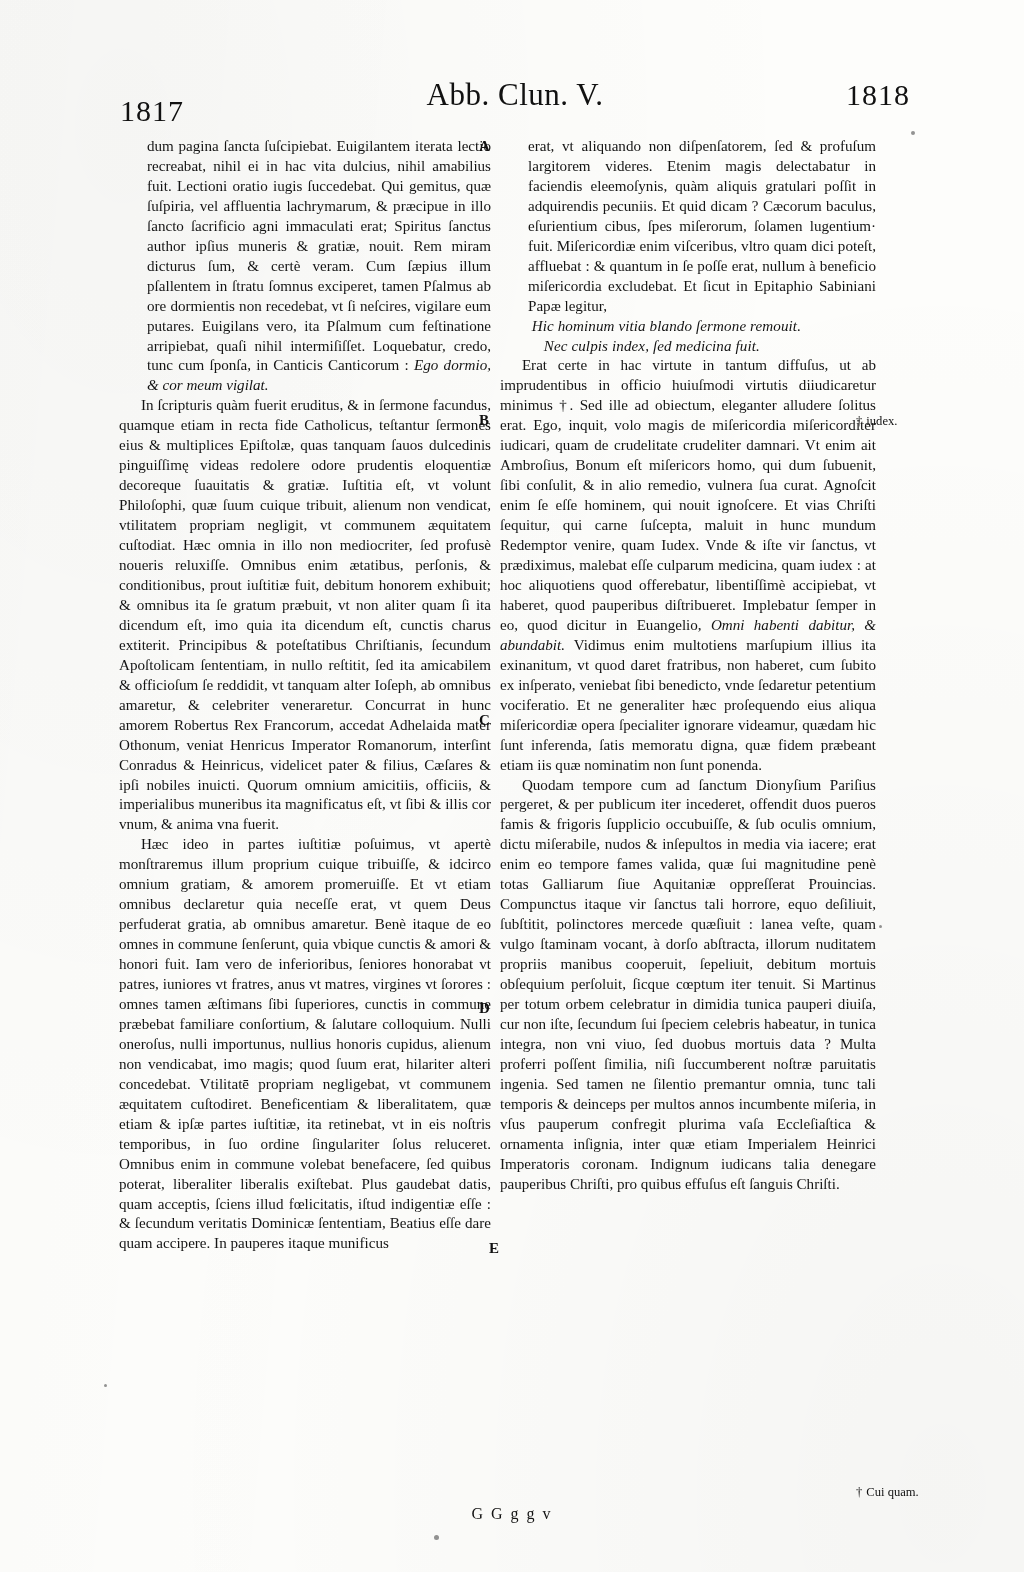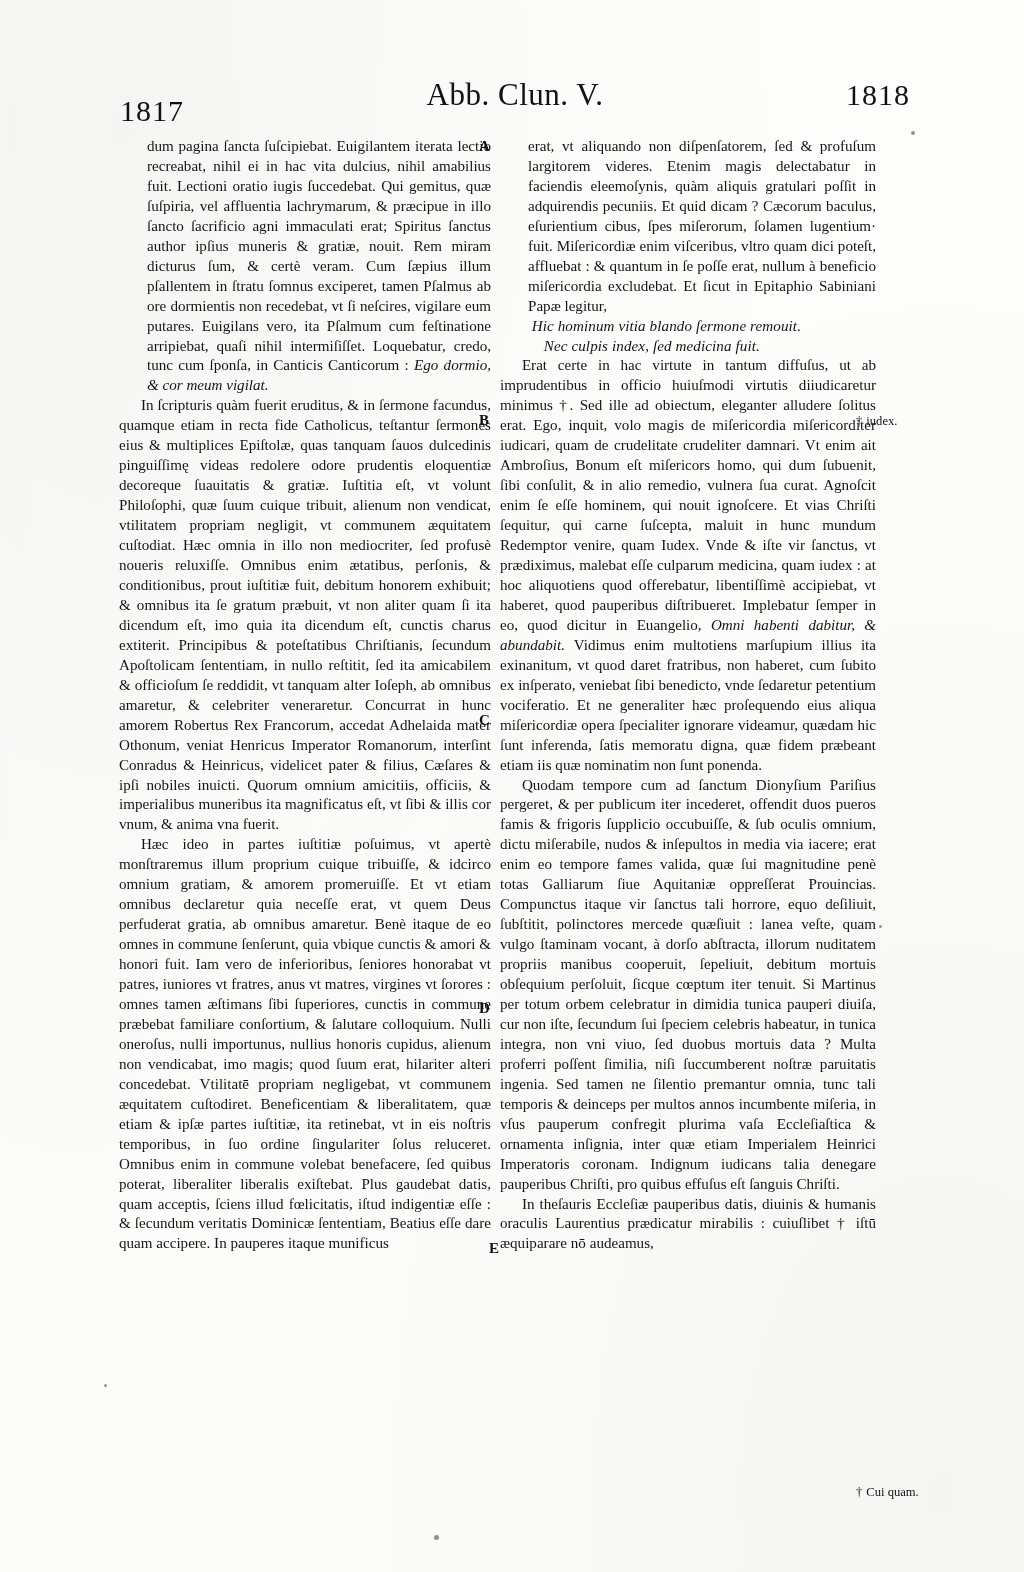--- a/index.html
+++ b/index.html
@@ -177,33 +177,33 @@
       <p class="flush">erat, vt aliquando non diſpenſatorem, ſed &amp; profuſum largitorem videres. Etenim magis delectabatur in faciendis eleemoſynis, quàm aliquis gratulari poſſit in adquirendis pecuniis. Et quid dicam ? Cæcorum baculus, eſurientium cibus, ſpes miſerorum, ſolamen lugentium· fuit. Miſericordiæ enim viſceribus, vltro quam dici poteſt, affluebat : &amp; quantum in ſe poſſe erat, nullum à beneficio miſericordia excludebat. Et ſicut in Epitaphio Sabiniani Papæ legitur,</p>
 
       <p class="verse">Hic hominum vitia blando ſermone remouit.</p>
 
       <p class="verse second">Nec culpis index, ſed medicina fuit.</p>
 
       <p class="indent"><span>Erat certe in hac virtute in tantum diffuſus, ut ab imprudentibus in officio huiuſmodi virtutis diiudicaretur minimus †. Sed ille ad obiectum, eleganter alludere ſolitus erat. Ego, inquit, volo magis de miſericordia miſericorditer iudicari, quam de crudelitate crudeliter damnari. Vt enim ait Ambroſius, Bonum eſt miſericors homo, qui dum ſubuenit, ſibi conſulit, &amp; in alio remedio, vulnera ſua curat. Agnoſcit enim ſe eſſe hominem, qui nouit ignoſcere. Et vias Chriſti ſequitur, qui carne ſuſcepta, maluit in hunc mundum Redemptor venire, quam Iudex. Vnde &amp; iſte vir ſanctus, vt prædiximus, malebat eſſe culparum medicina, quam iudex : at hoc aliquotiens quod offerebatur, libentiſſimè accipiebat, vt haberet, quod pauperibus diſtribueret. Implebatur ſemper in eo, quod dicitur in Euangelio, </span><em class="it">Omni habenti dabitur, &amp; abundabit.</em><span> Vidimus enim multotiens marſupium illius ita exinanitum, vt quod daret fratribus, non haberet, cum ſubito ex inſperato, veniebat ſibi benedicto, vnde ſedaretur petentium vociferatio. Et ne generaliter hæc proſequendo eius aliqua miſericordiæ opera ſpecialiter ignorare videamur, quædam hic ſunt inferenda, ſatis memoratu digna, quæ fidem præbeant etiam iis quæ nominatim non ſunt ponenda.</span></p>
 
       <p class="indent">Quodam tempore cum ad ſanctum Dionyſium Pariſius pergeret, &amp; per publicum iter incederet, offendit duos pueros famis &amp; frigoris ſupplicio occubuiſſe, &amp; ſub oculis omnium, dictu miſerabile, nudos &amp; inſepultos in media via iacere; erat enim eo tempore fames valida, quæ ſui magnitudine penè totas Galliarum ſiue Aquitaniæ oppreſſerat Prouincias. Compunctus itaque vir ſanctus tali horrore, equo deſiliuit, ſubſtitit, polinctores mercede quæſiuit : lanea veſte, quam vulgo ſtaminam vocant, à dorſo abſtracta, illorum nuditatem propriis manibus cooperuit, ſepeliuit, debitum mortuis obſequium perſoluit, ſicque cœptum iter tenuit. Si Martinus per totum orbem celebratur in dimidia tunica pauperi diuiſa, cur non iſte, ſecundum ſui ſpeciem celebris habeatur, in tunica integra, non vni viuo, ſed duobus mortuis data ? Multa proferri poſſent ſimilia, niſi ſuccumberent noſtræ paruitatis ingenia. Sed tamen ne ſilentio premantur omnia, tunc tali temporis &amp; deinceps per multos annos incumbente miſeria, in vſus pauperum confregit plurima vaſa Eccleſiaſtica &amp; ornamenta inſignia, inter quæ etiam Imperialem Heinrici Imperatoris coronam. Indignum iudicans talia denegare pauperibus Chriſti, pro quibus effuſus eſt ſanguis Chriſti.</p>
 
-      <p class="indent">In theſauris Eccleſiæ pauperibus datis, diuinis &amp; humanis oraculis Laurentius prædicatur mirabilis : cuiuſlibet † iſtū æquiparare nō audeamus,</p>
     </div>
   </div>
 
   <span class="gutter-letter" style="left:479px; top:138px;">A</span>
   <span class="gutter-letter" style="left:479px; top:412px;">B</span>
   <span class="gutter-letter" style="left:479px; top:712px;">C</span>
   <span class="gutter-letter" style="left:479px; top:1000px;">D</span>
   <span class="gutter-letter" style="left:489px; top:1240px;">E</span>
 
   <span class="marginal" style="left:856px; top:414px;"><span class="dagger">†</span><span style="padding-left:4px;">iudex.</span></span>
 
   <span class="marginal" style="left:856px; top:1485px;"><span class="dagger">†</span><span style="padding-left:4px;">Cui quam.</span></span>
 
+  <div class="signature" style="top:1505px;">G G g g   v</div>
 
   <div class="speck" style="left:911px; top:131px; width:4px; height:4px;"></div>
   <div class="speck" style="left:104px; top:1384px; width:3px; height:3px;"></div>
   <div class="speck" style="left:434px; top:1535px; width:5px; height:5px;"></div>
   <div class="speck" style="left:879px; top:925px; width:3px; height:3px;"></div>
 
 </div>
 
 </body></html>

